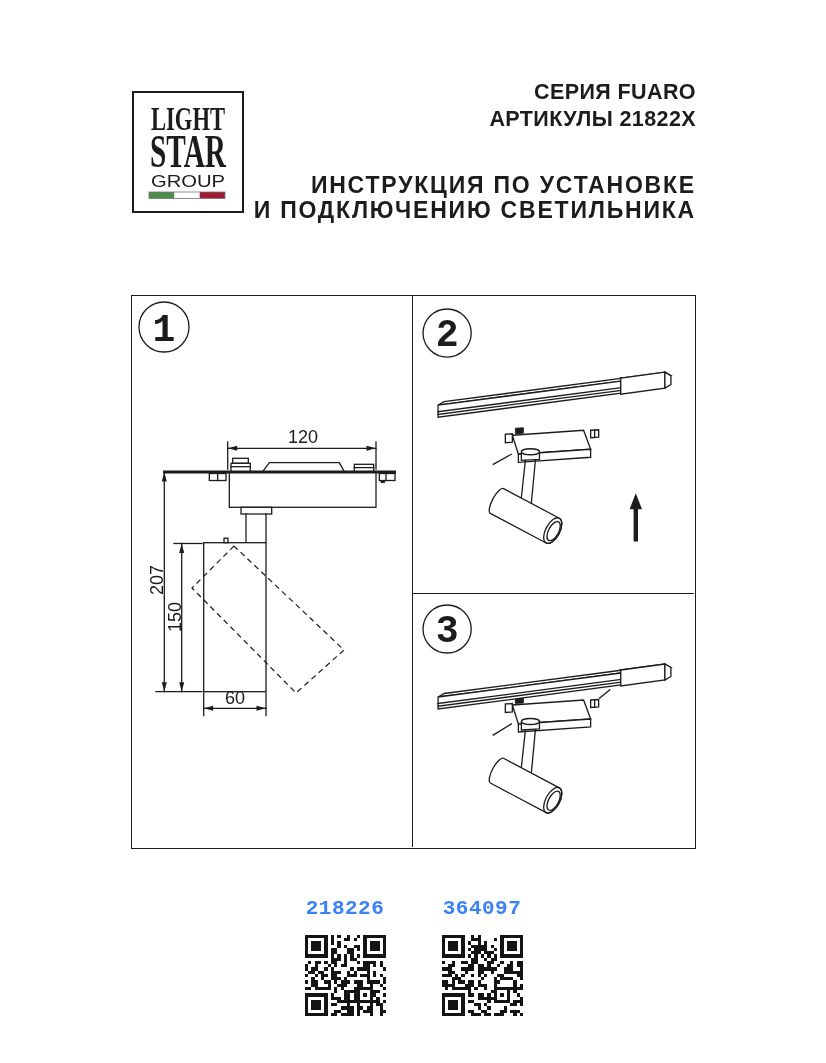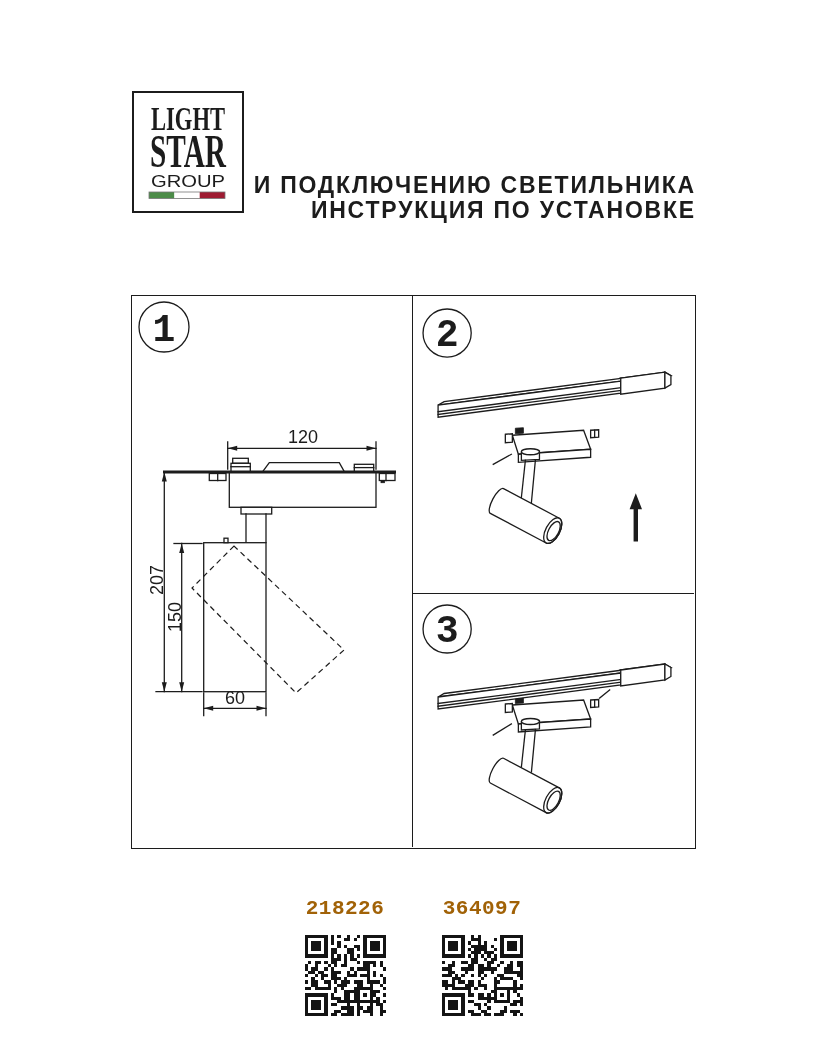--- a/index.html
+++ b/index.html
@@ -28,45 +28,49 @@
   .ar{fill:#1c1c1c;stroke:none;}
   .ink{fill:#1c1c1c;stroke:#1c1c1c;stroke-width:0.8;}
   .dash{fill:none;stroke:#1c1c1c;stroke-width:1.2;stroke-dasharray:5.5 4;}
   .num{font-family:"Liberation Mono",monospace;font-weight:bold;font-size:38px;
        fill:#1c1c1c;text-anchor:middle;}
   .dim{font-family:"Liberation Sans",sans-serif;font-size:18px;fill:#1c1c1c;text-anchor:middle;}
   
   .article{top:898px;width:122px;display:flex;flex-direction:column;align-items:center;}
   .a1{left:284px;} .a2{left:421px;}
   .code{font-family:"Liberation Mono",monospace;font-weight:bold;font-size:21px;
-        letter-spacing:0.5px;color:#a16207;line-height:22px;}
+        letter-spacing:0.5px;color:#3b82f6;line-height:22px;}
   .qr{margin-top:15px;width:81px;height:81px;}
 </style>
 </head>
 <body>
 
 <div class="page">
 
   <svg class="abs logo" width="112" height="122" viewBox="0 0 112 122">
     <rect x="1" y="1" width="110" height="120" fill="#ffffff" stroke="#1c1c1c" stroke-width="2"></rect>
     <text x="56" y="39" text-anchor="middle" textLength="74" lengthAdjust="spacingAndGlyphs" font-family="Liberation Serif, serif" font-weight="bold" font-size="34" fill="#1c1c1c">LIGHT</text>
     <text x="56" y="76" text-anchor="middle" textLength="76" lengthAdjust="spacingAndGlyphs" font-family="Liberation Serif, serif" font-weight="bold" font-size="47" fill="#1c1c1c">STAR</text>
     <text x="56" y="96" text-anchor="middle" textLength="74" lengthAdjust="spacingAndGlyphs" font-family="Liberation Sans, sans-serif" font-size="16" fill="#1c1c1c">GROUP</text>
     <g>
       <rect x="17" y="101" width="25.4" height="6.5" fill="#4c8c48"></rect>
       <rect x="42.4" y="101" width="25.3" height="6.5" fill="#ffffff"></rect>
       <rect x="67.7" y="101" width="25.3" height="6.5" fill="#9e1b32"></rect>
       <rect x="17" y="101" width="76" height="6.5" fill="none" stroke="#777" stroke-width="0.8"></rect>
     </g>
   </svg>
 
+  <div class="abs hdr-top">
+    <div>СЕРИЯ FUARO</div>
+    <div>АРТИКУЛЫ 21822X</div>
+  </div>
 
   <div class="abs hdr-main">
+    <div>ИНСТРУКЦИЯ ПО УСТАНОВКЕ</div>
     <div>И ПОДКЛЮЧЕНИЮ СВЕТИЛЬНИКА</div>
-    <div>ИНСТРУКЦИЯ ПО УСТАНОВКЕ</div>
   </div>
 
   <div class="abs frame">
 
     <div class="panel p1">
       <svg viewBox="0 0 280 551" preserveAspectRatio="none">
         <g>
           <circle class="ln" cx="32" cy="31" r="25"></circle>
           <text class="num" x="32" y="45">1</text>
         </g>

